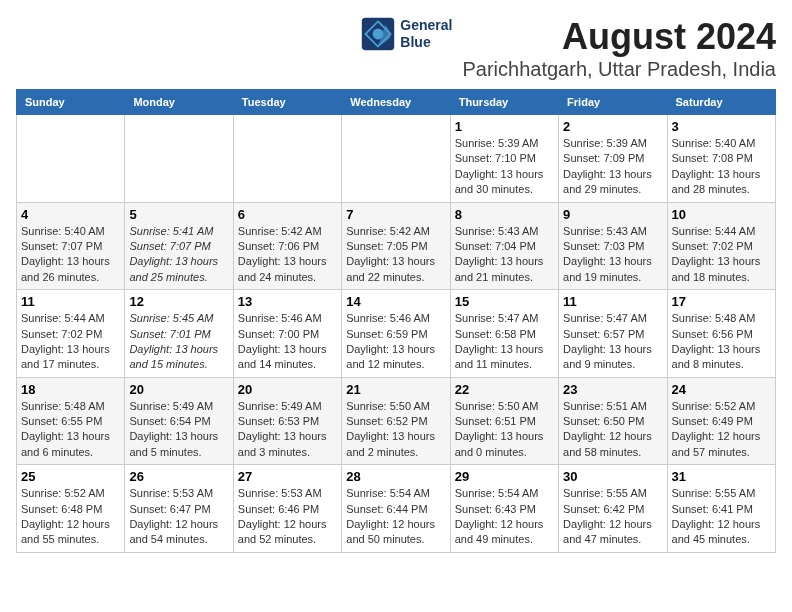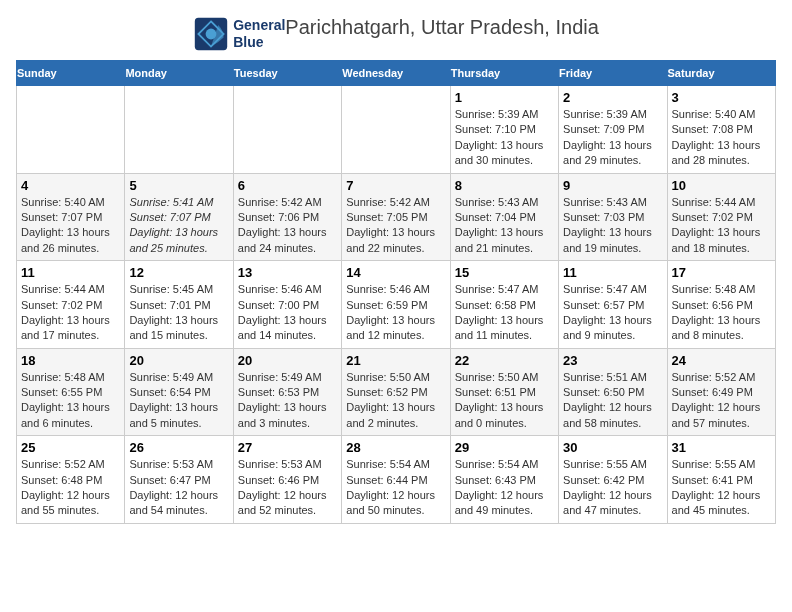--- a/index.html
+++ b/index.html
@@ -5,23 +5,24 @@
     * { box-sizing: border-box; margin: 0; padding: 0; }
     body {
       font-family: Arial, sans-serif;
       background: #fff;
       width: 792px;
       min-height: 612px;
       padding: 16px;
     }
     .header {
       display: flex;
-      justify-content: center;
+      justify-content: flex-end;
       align-items: flex-start;
       margin-bottom: 8px;
+      gap: 10px;
     }
     .logo {
       display: flex;
       align-items: center;
       gap: 4px;
     }
     .logo-text {
       font-size: 14px;
       font-weight: bold;
       color: #1a3a6b;
@@ -46,21 +47,21 @@
     table {
       width: 100%;
       border-collapse: collapse;
       font-size: 11px;
     }
     thead tr {
       background-color: #2b6cb0;
       color: #fff;
     }
     thead th {
-      padding: 6px 0;
+      padding: 6px 8px;
       text-align: left;
       font-weight: bold;
       border: 1px solid #2b6cb0;
     }
     tbody tr {
       vertical-align: top;
     }
     tbody td {
       border: 1px solid #ccc;
       padding: 4px;
@@ -98,20 +99,21 @@
       <polygon points="20,6 34,20 20,34 6,20" fill="none" stroke="#4a9fd4" stroke-width="2"></polygon>
       <circle cx="20" cy="20" r="6" fill="#4a9fd4"></circle>
       <path d="M28,10 Q34,16 34,24 Q28,30 20,34" fill="#4a9fd4" opacity="0.6"></path>
     </svg>
     <div class="logo-text">
       <div>General</div>
       <div>Blue</div>
     </div>
   </div>
   <div class="title-block">
+    <div class="main-title">August 2024</div>
     <div class="subtitle">Parichhatgarh, Uttar Pradesh, India</div>
   </div>
 </div>
 
 <table>
   <thead>
     <tr>
     <th>Sunday</th>
         <th>Monday</th>
         <th>Tuesday</th>
@@ -203,21 +205,21 @@
       <tr>
         <td>
           <span class="day-num">11</span>
           <div class="day-info" style="white-space: pre-line;">Sunrise: 5:44 AM
 Sunset: 7:02 PM
 Daylight: 13 hours
 and 17 minutes.</div>
         </td>
         <td>
           <span class="day-num">12</span>
-          <div class="day-info" style="white-space: pre-line;">Sunrise: 5:45 AM
+          <div class="day-info" style="white-space: pre-line; font-style: italic;">Sunrise: 5:45 AM
 Sunset: 7:01 PM
 Daylight: 13 hours
 and 15 minutes.</div>
         </td>
         <td>
           <span class="day-num">13</span>
           <div class="day-info" style="white-space: pre-line;">Sunrise: 5:46 AM
 Sunset: 7:00 PM
 Daylight: 13 hours
 and 14 minutes.</div>

